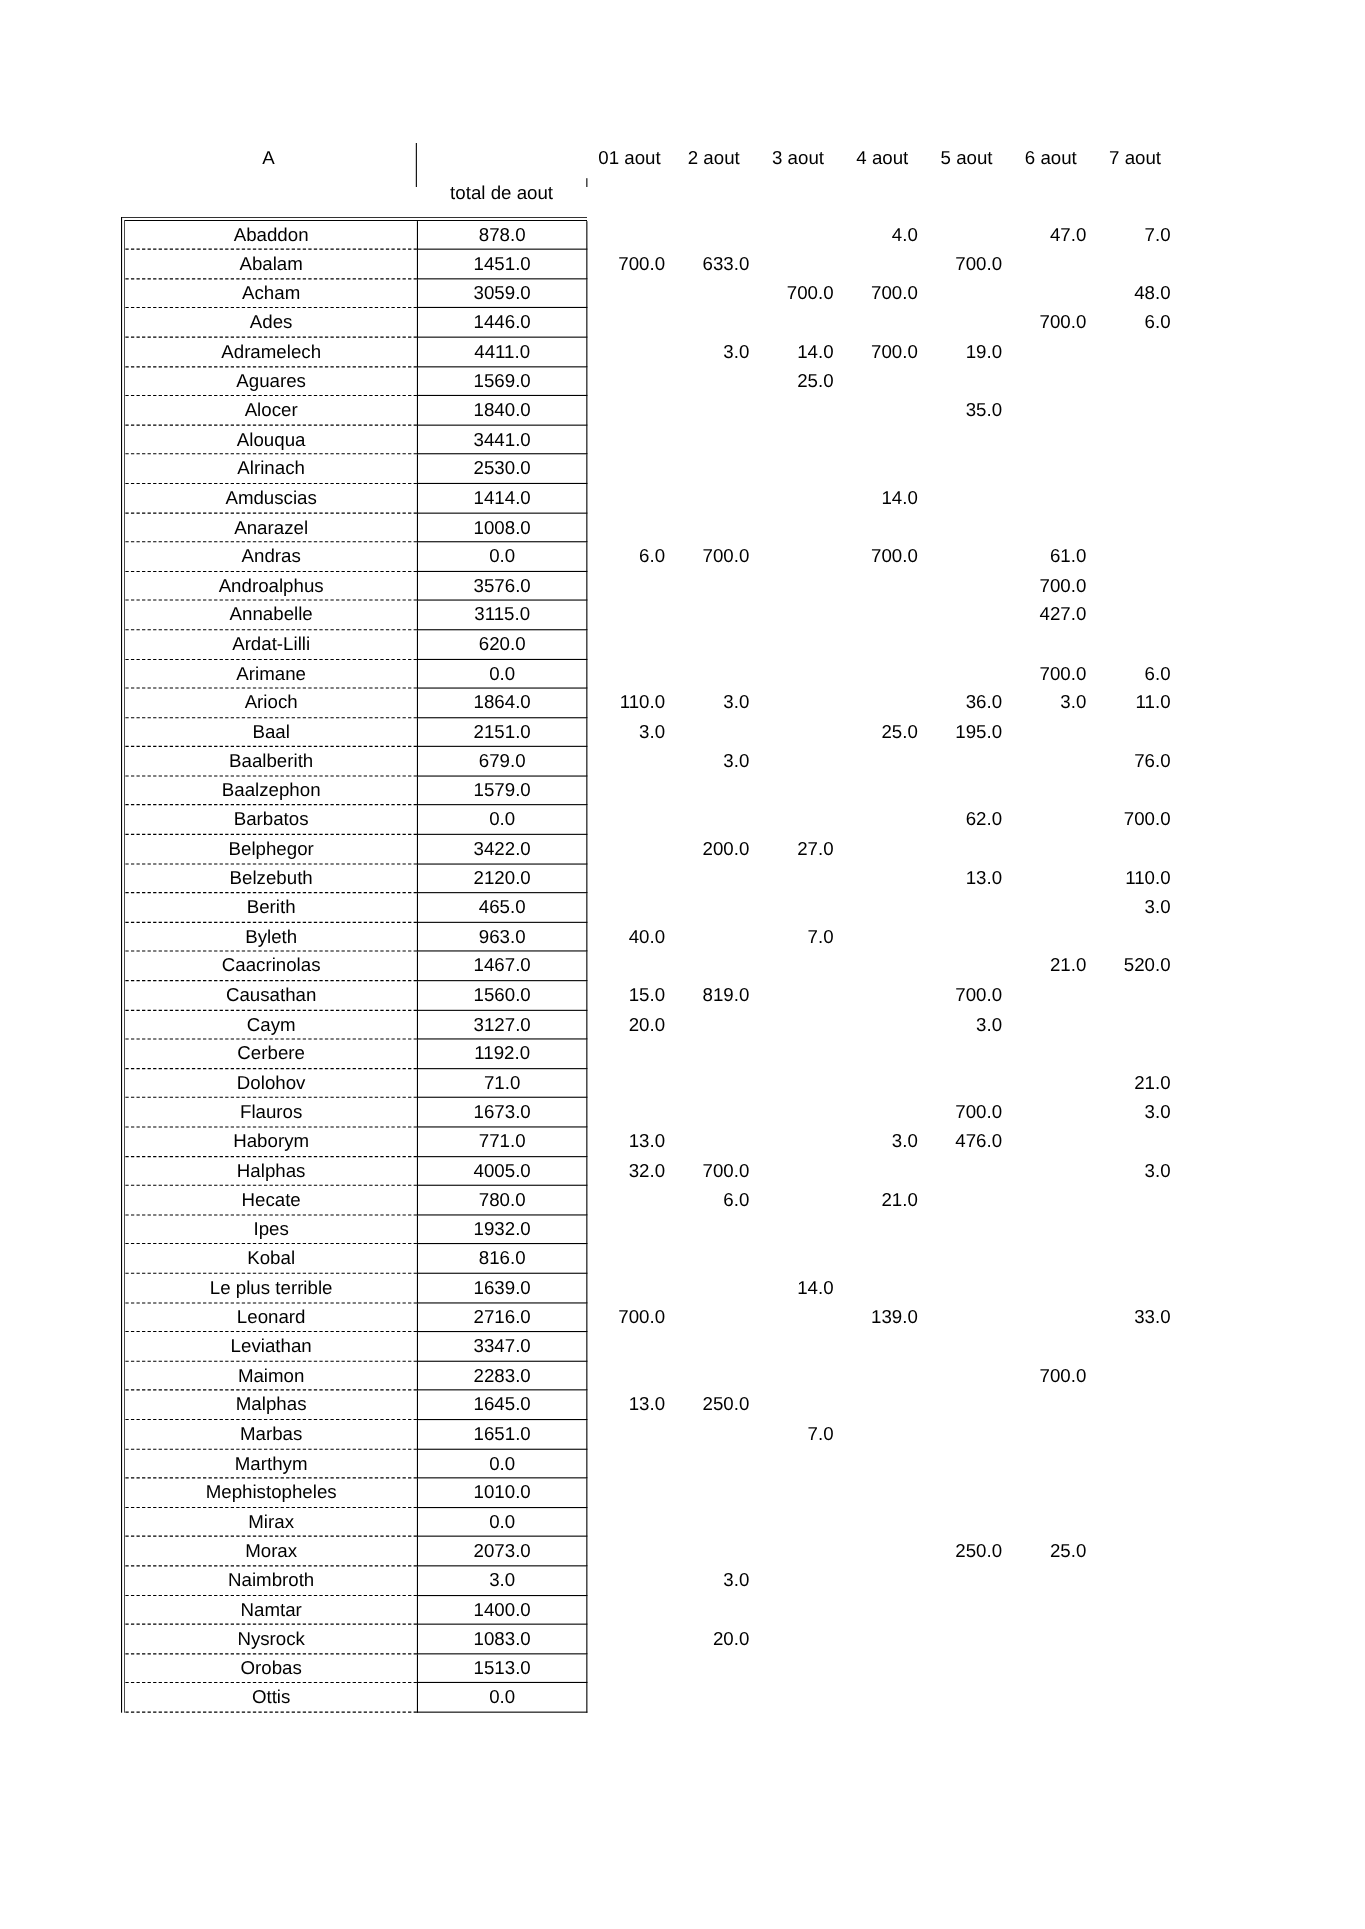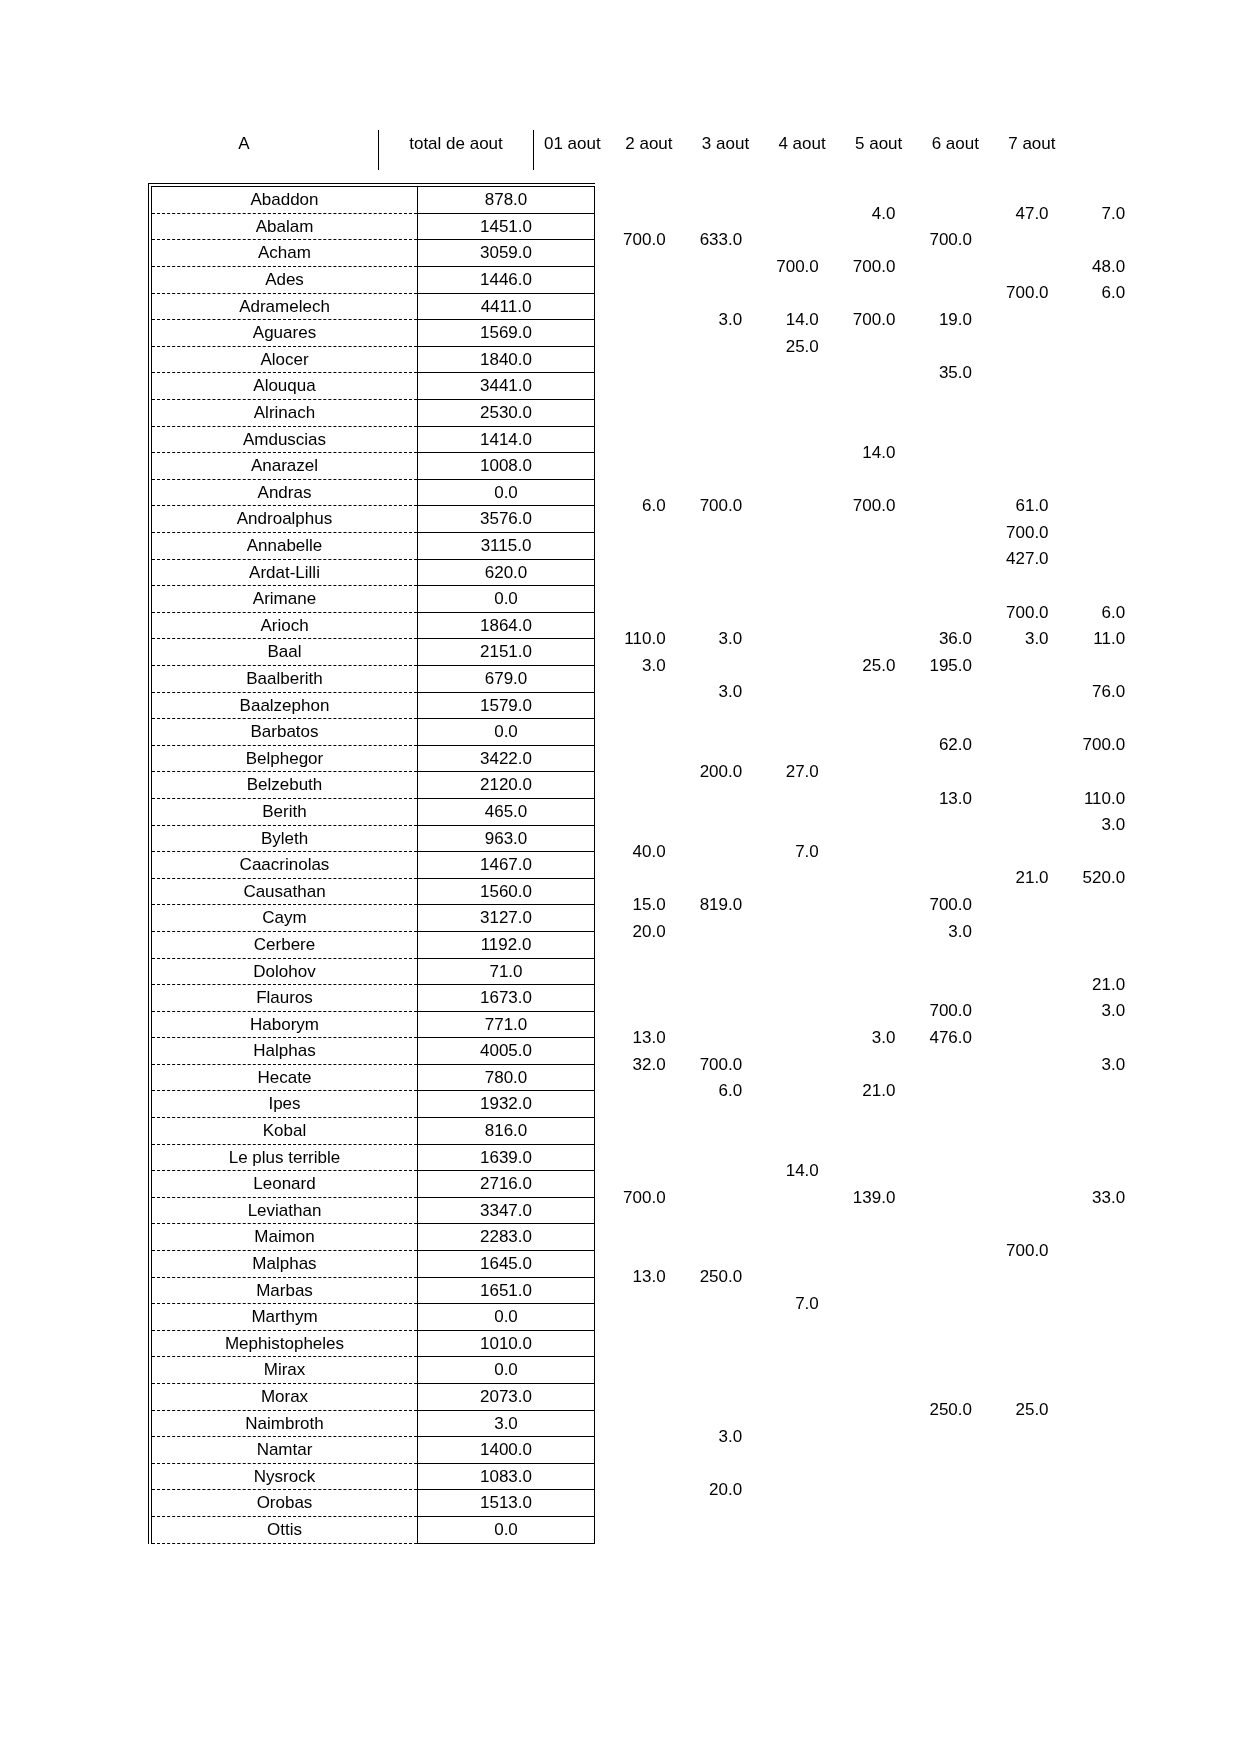--- a/index.html
+++ b/index.html
@@ -14,42 +14,42 @@
   .sheet { position:absolute; left:110px; top:130px; }
 
   
   .hdr { display:flex; height:40px; }
   .hcell {
     box-sizing:border-box;
     font-size:17px; line-height:28px;
     text-align:center; white-space:nowrap;
   }
   .hname  { width:269px; border-right:1px solid #000; }
-  .htotal { width:155px; border-right:1px solid #000; }
+  .htotal { width:155px; border-right:1px solid #000;margin-top:32px; }
   .hdays  { display:flex; }
   .hday   { width:76.6px; box-sizing:border-box; text-align:center; }
 
   
-  .bodywrap { display:flex; align-items:center;margin-left:38px; }
+  .bodywrap { display:flex; align-items:flex-end; }
   .box {
     border-left:4px double #000;
     border-top:4px double #000;
   }
   .brow { display:flex; height:26.6px; }
   .cell {
     box-sizing:border-box;
     font-size:17px; line-height:25px;
     white-space:nowrap; overflow:hidden;
   }
   .ncell {
     width:265px; text-align:center;
     border-bottom:1px dashed #000;
   }
   .tcell {
-    width:178px; text-align:center;
+    width:155px; text-align:center;
     border-left:1px solid #000;
     border-right:1px solid #000;
     border-bottom:1px solid #000;
   }
   .days { padding-top:4px; }
   .drow { display:flex; height:26.6px; }
   .dcell {
     width:76.6px; text-align:right; padding-right:6px;
   }
 </style>

